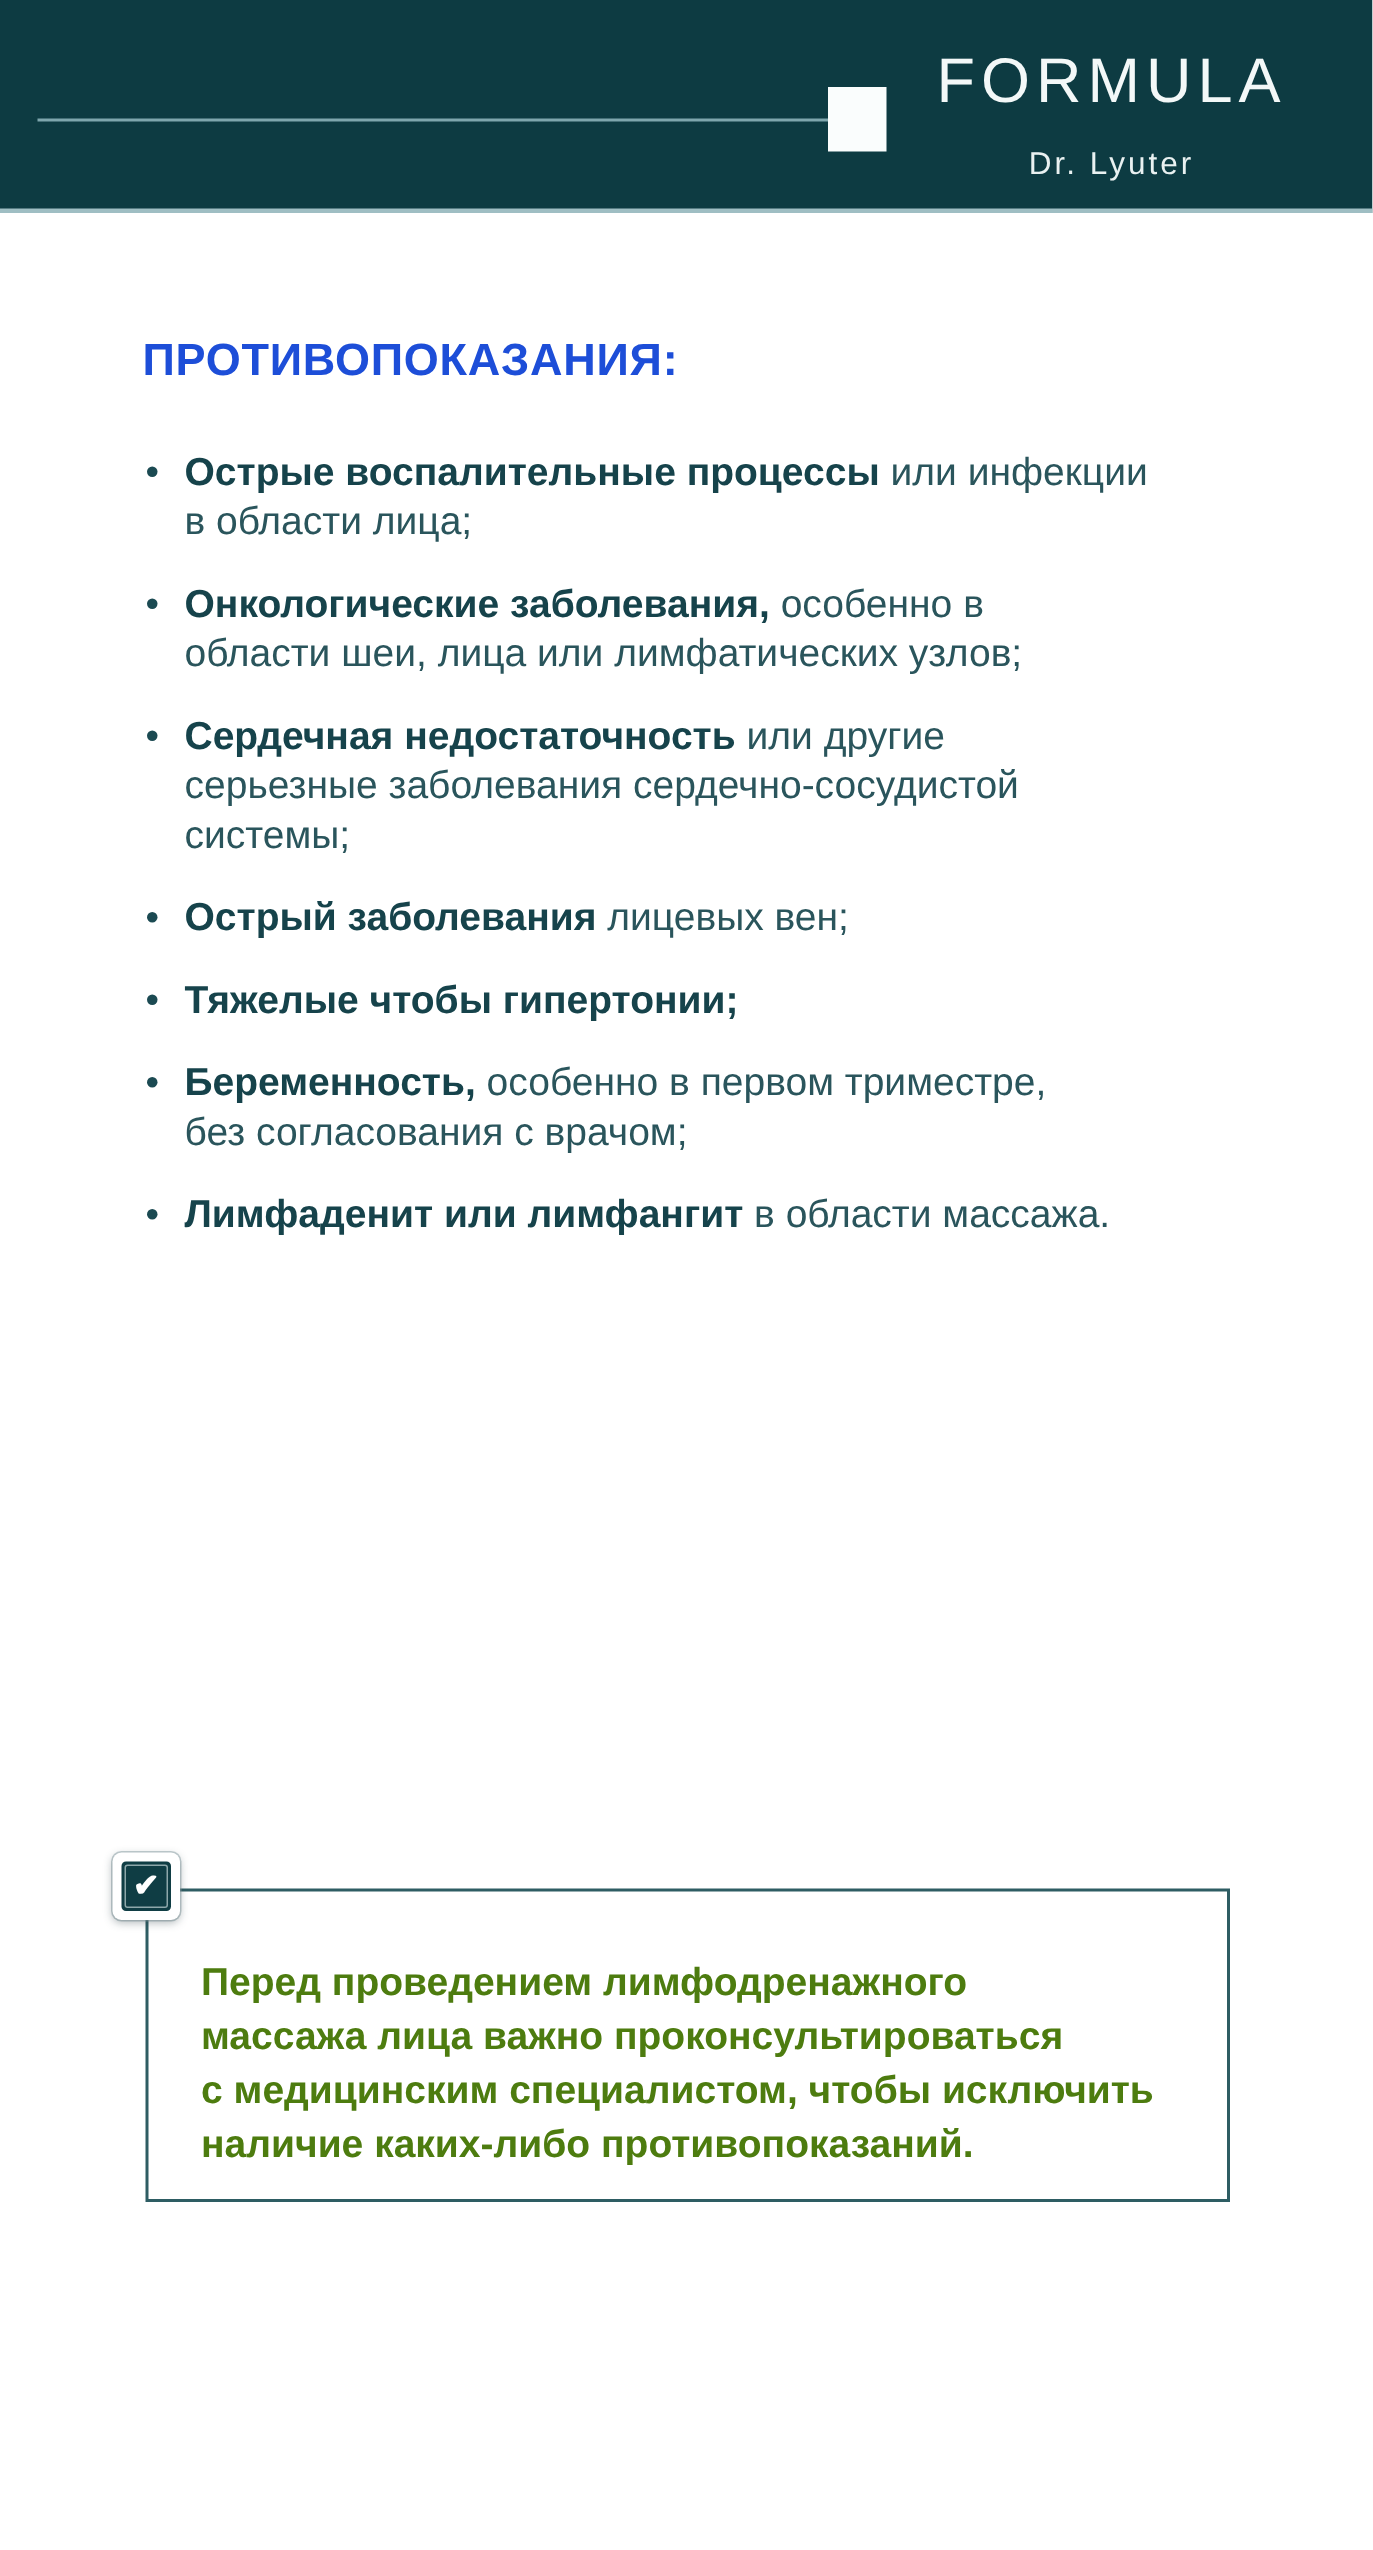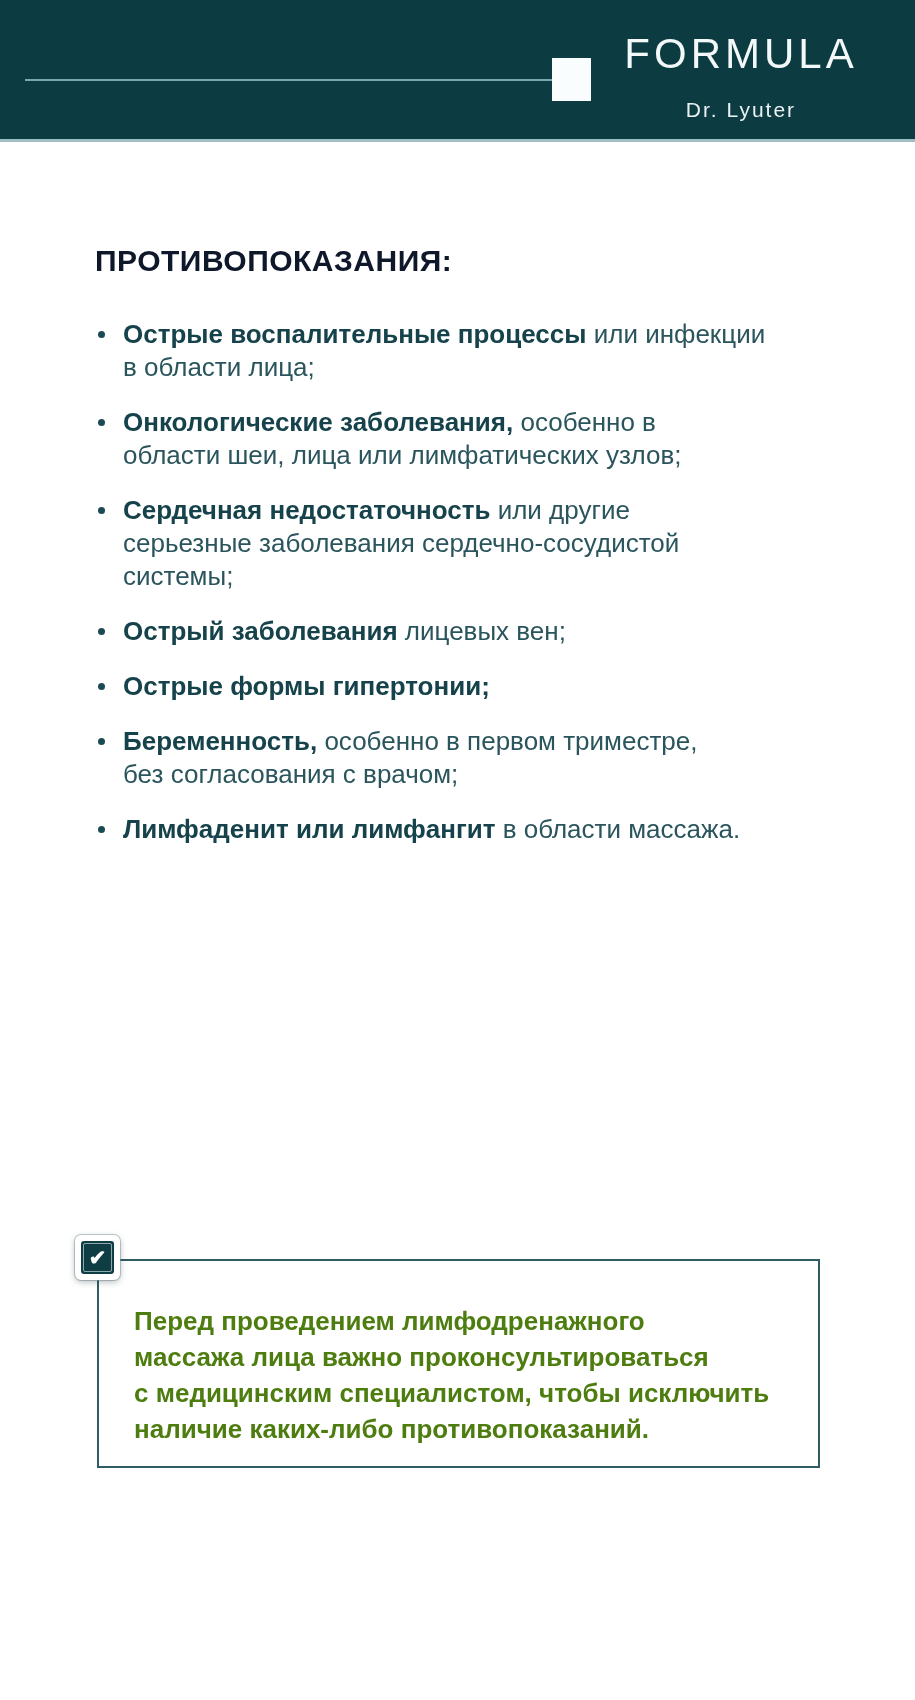--- a/index.html
+++ b/index.html
@@ -59,25 +59,25 @@
     color: #e9f1f1;
     white-space: nowrap;
   }
 
   
   .main {
     padding-left: 95px;
     padding-right: 60px;
   }
   .page-title {
-    margin-top: 100px;
+    margin-top: 80px;
     font-size: 30px;
     font-weight: 700;
     letter-spacing: 0.5px;
-    color: #0f172a;
+    color: #1d4ed8;
     line-height: 38px;
   }
   .contra-list {
     margin-top: 38px;
     list-style: none;
     width: 730px;
   }
   .contra-list li {
     position: relative;
     padding-left: 28px;
@@ -183,21 +183,21 @@
     </li>
     <li>
       <span class="item-bold">Сердечная недостаточность</span><span class="item-rest"> или другие
 серьезные заболевания сердечно-сосудистой
 системы;</span>
     </li>
     <li>
       <span class="item-bold">Острый заболевания</span><span class="item-rest"> лицевых вен;</span>
     </li>
     <li>
-      <span class="item-bold">Острые формы гипертонии;</span><span class="item-rest"></span>
+      <span class="item-bold">Тяжелые чтобы гипертонии;</span><span class="item-rest"></span>
     </li>
     <li>
       <span class="item-bold">Беременность,</span><span class="item-rest"> особенно в первом триместре,
 без согласования с врачом;</span>
     </li>
     <li>
       <span class="item-bold">Лимфаденит или лимфангит</span><span class="item-rest"> в области массажа.</span>
     </li>
   </ul>
 </main>

